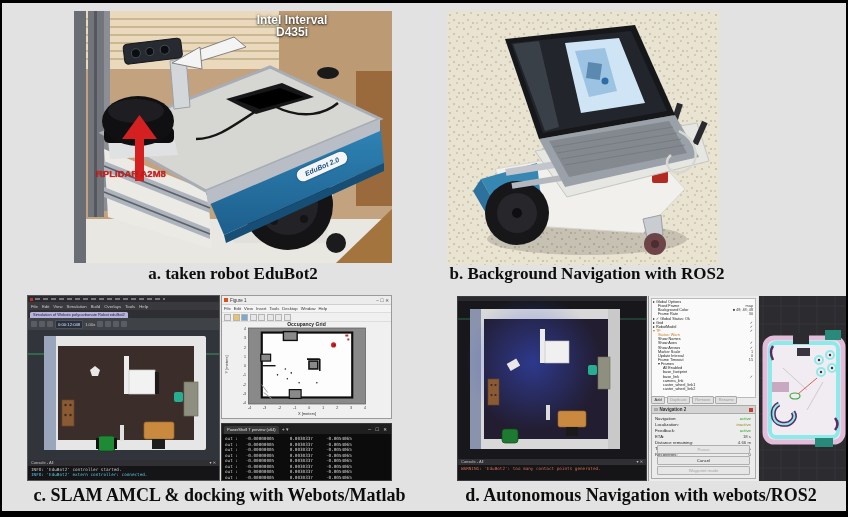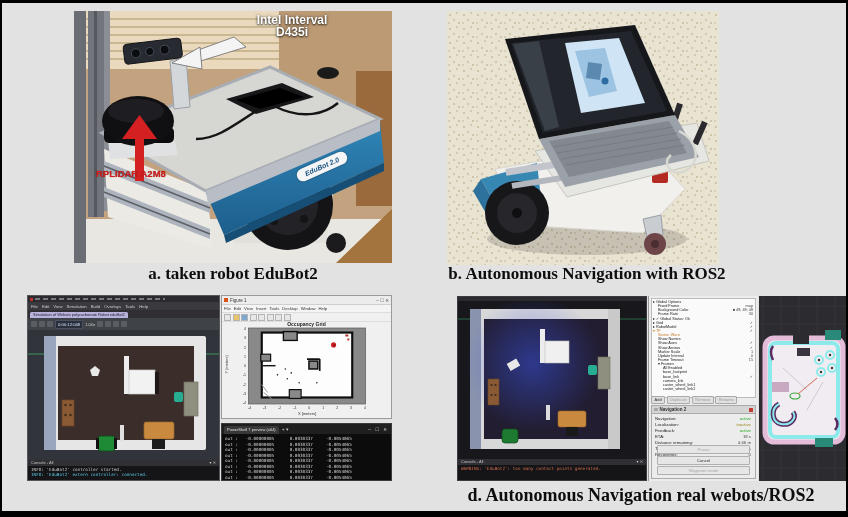--- a/index.html
+++ b/index.html
@@ -211,21 +211,21 @@
       <polygon points="66,33 92,30 112,116 98,120" fill="#3a4047"></polygon>
       <g>
         <polygon points="118,32 172,27 198,92 134,102" fill="#cfe4f4"></polygon>
         <polygon points="128,40 158,37 170,80 142,86" fill="#9cc4e2"></polygon>
         <rect x="140" y="52" width="14" height="16" fill="#5b89b0" transform="rotate(8 147 60)"></rect>
         <circle cx="158" cy="70" r="3.5" fill="#2e6da4"></circle>
       </g>
       <path d="M232,120 C252,130 254,152 238,160 C224,166 214,152 224,144" stroke="#d8d8d2" stroke-width="2.5" fill="none"></path>
     </svg>
   </div>
-  <div class="caption cap-ab" style="left:430px;width:310px;">b. Autonomous Navigation with ROS2</div>
+  <div class="caption cap-ab" style="left:430px;width:310px;">b. Background Navigation with ROS2</div>
 
   <div class="win" style="left:25px;top:292px;width:193px;height:186px;border:1px solid #55555a;background:#2f2f33;">
     <div class="wb-title tinybar">
       <div style="width:3px;height:3px;background:#c03028;margin:0 2px;"></div>
       <div class="blur-strip" style="width:130px;"></div>
     </div>
     <div class="wb-menu">
         <span class="">File</span>
         <span class="">Edit</span>
         <span class="">View</span>
@@ -363,20 +363,21 @@
       <div class="ps-tab">PowerShell 7 preview (x64)</div>
       <span style="color:#bbb;font-size:5px;margin-left:3px;">+ ▾</span>
       <div class="ps-btns">
           <span>─</span>
           <span>☐</span>
           <span>✕</span>
         </div>
     </div>
     <div class="ps-body"><div class="">out :   -0.00000005      0.0030337     -0.0054065</div><div class="">out :   -0.00000005      0.0030337     -0.0054065</div><div class="">out :   -0.00000005      0.0030337     -0.0054065</div><div class="">out :   -0.00000005      0.0030337     -0.0054065</div><div class="">out :   -0.00000005      0.0030337     -0.0054065</div><div class="">out :   -0.00000005      0.0030337     -0.0054065</div><div class="">out :   -0.00000005      0.0030337     -0.0054065</div><div class="">out :   -0.00000005      0.0030337     -0.0054065</div></div>
   </div>
+  <div class="caption cap-cd" style="left:10px;width:415px;">c. SLAM AMCL &amp; docking with Webots/Matlab</div>
 
   <div class="win" style="left:455px;top:293px;width:190px;height:185px;background:#17171c;border:1px solid #3a3a40;">
     <div style="height:4px;background:#2b2b2f;"></div>
     <svg width="190" height="158" viewBox="0 0 190 158">
       <defs>
         <radialGradient id="blueGlow" cx="0.5" cy="0.5" r="0.5">
           <stop offset="0" stop-color="#3a55e8" stop-opacity="0.5"></stop>
           <stop offset="1" stop-color="#3a55e8" stop-opacity="0"></stop>
         </radialGradient>
       </defs>
@@ -590,15 +591,15 @@
         <rect x="9" y="48" width="17" height="10" fill="#c9a8c2"></rect>
         <path d="M16,70 c-8,4 -8,18 2,20 c10,2 16,-6 12,-12" stroke="#5a2a62" stroke-width="5" fill="none"></path>
         <path d="M16,70 c-8,4 -8,18 2,20 c10,2 16,-6 12,-12" stroke="#8ceaea" stroke-width="2" fill="none"></path>
         <ellipse cx="32" cy="62" rx="5" ry="3" fill="none" stroke="#3faa3f" stroke-width="1.2"></ellipse>
         <line x1="35" y1="60" x2="54" y2="44" stroke="#cc5544" stroke-width="0.9"></line>
         <line x1="20" y1="34" x2="44" y2="56" stroke="#b8b0b8" stroke-width="0.6"></line>
         <line x1="60" y1="48" x2="44" y2="76" stroke="#b8b0b8" stroke-width="0.6"></line>
       </g>
     </svg>
   </div>
-  <div class="caption cap-cd" style="left:437px;width:404px;">d. Autonomous Navigation real webots/ROS2</div>
+  <div class="caption cap-cd" style="left:437px;width:404px;">d. Autonomous Navigation with webots/ROS2</div>
 
 </div>
 
 </body></html>

